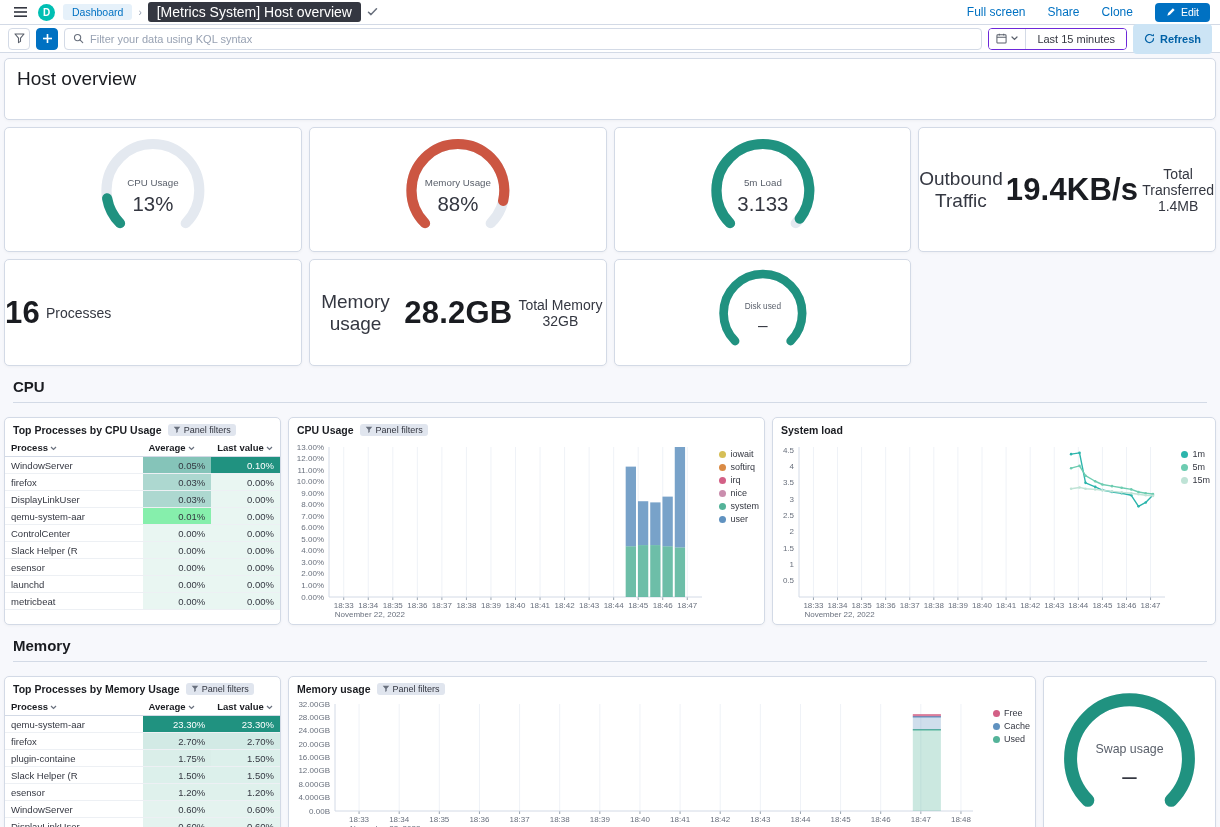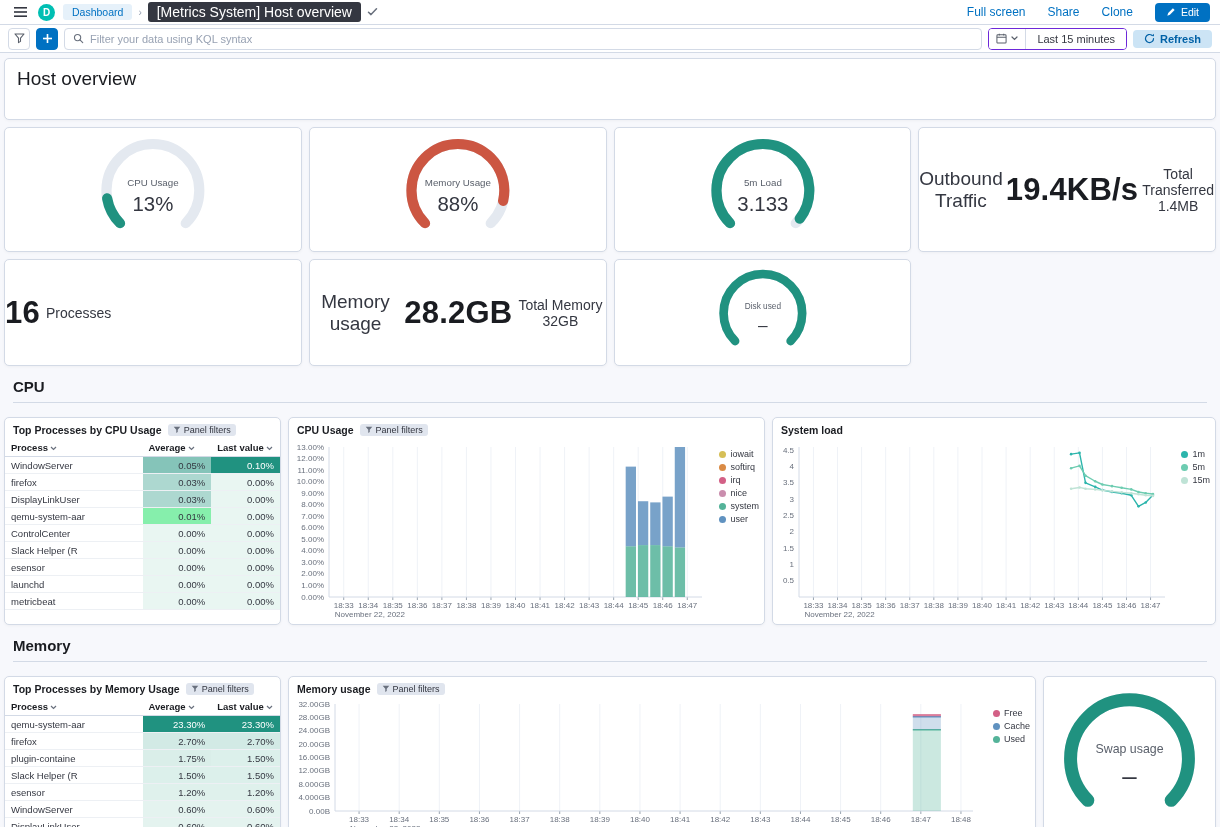--- a/index.html
+++ b/index.html
@@ -19,21 +19,21 @@
   
   .querybar{display:flex;align-items:center;height:28px;background:#FFF;border-bottom:1px solid #D3DAE6;padding:0 8px;gap:6px}
   .qb-icon{width:22px;height:22px;border:1px solid #D3DAE6;border-radius:4px;background:#FFF;display:flex;align-items:center;justify-content:center;color:#5A606B;cursor:pointer}
   .qb-icon.primary{background:#0071C2;border-color:#0071C2;color:#FFF}
   .search-box{flex:1;display:flex;align-items:center;gap:6px;height:22px;border:1px solid #D3DAE6;border-radius:4px;background:#FFF;padding:0 8px;color:#98A2B3}
   .search-box input{border:none;outline:none;flex:1;font-size:11px;font-family:inherit;color:#343741;background:transparent}
   .search-box input::placeholder{color:#98A2B3}
   .dp-group{display:flex;align-items:stretch;height:22px;border:1px solid #6d28d9;border-radius:4px;overflow:hidden;background:#FFF}
   .dp-btn{display:flex;align-items:center;gap:4px;padding:0 7px;background:#FFF;border:none;border-right:1px solid #D3DAE6;color:#5A606B;cursor:pointer}
   .dp-time{display:flex;align-items:center;padding:0 11px;background:#FFF;border:none;font-size:11px;color:#343741;cursor:pointer}
-  .refresh-btn{display:flex;align-items:center;gap:5px;height:18px;background:#CCE4F5;color:#0061A6;border:none;border-radius:4px;padding:4px 11px;font-size:11px;font-weight:600;cursor:pointer}
+  .refresh-btn{display:flex;align-items:center;gap:5px;height:30px;background:#CCE4F5;color:#0061A6;border:none;border-radius:4px;padding:4px 11px;font-size:11px;font-weight:600;cursor:pointer}
   
   .dash{padding:5px 4px}
   .panel{background:#FFF;border:1px solid #D3DAE6;border-radius:5px;box-shadow:0 1px 3px rgba(0,0,0,.04);overflow:hidden}
   .md-panel{height:62px;padding:9px 12px;margin-bottom:7px}
   .md-title{font-size:19px;font-weight:500;color:#1A1C21}
   .md-text{font-size:11px;margin-top:9px;color:#343741}
   .md-link{text-decoration:underline;color:#343741;cursor:pointer}
   .grid4{display:grid;grid-template-columns:repeat(4,1fr);gap:7px;margin-bottom:7px}
   .row1>.panel{height:125px}
   .row2>.panel{height:107px}

